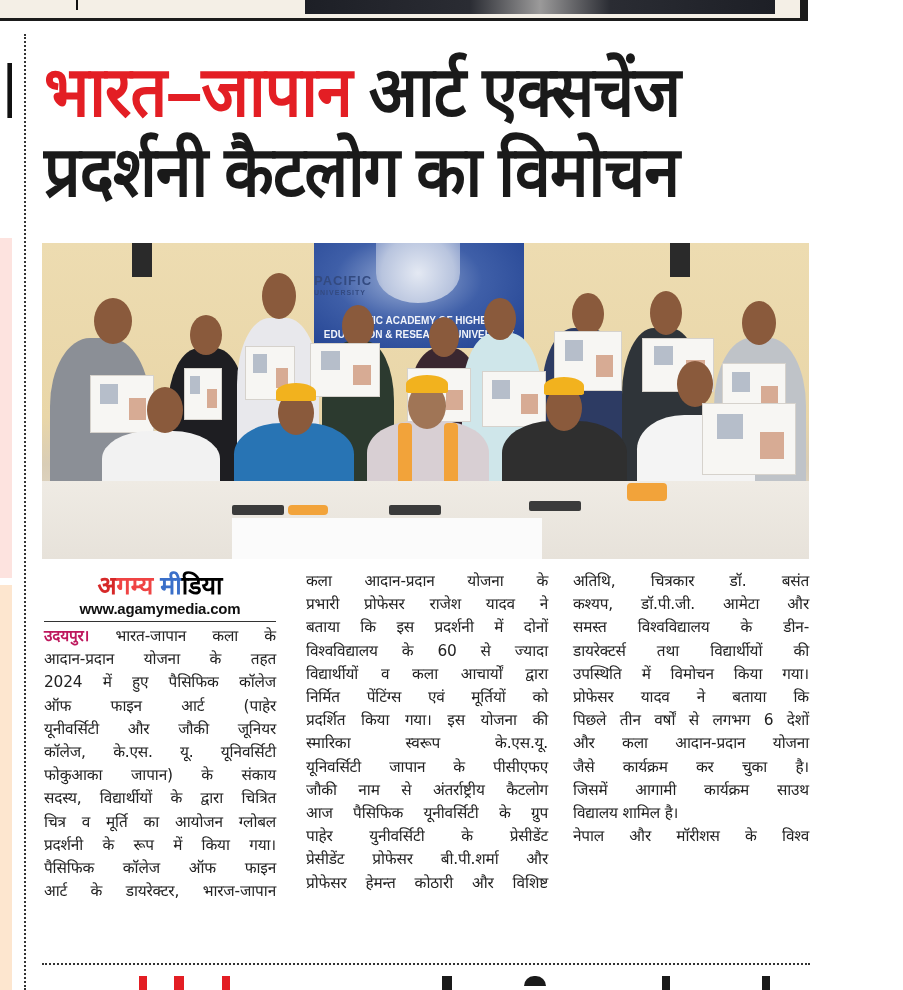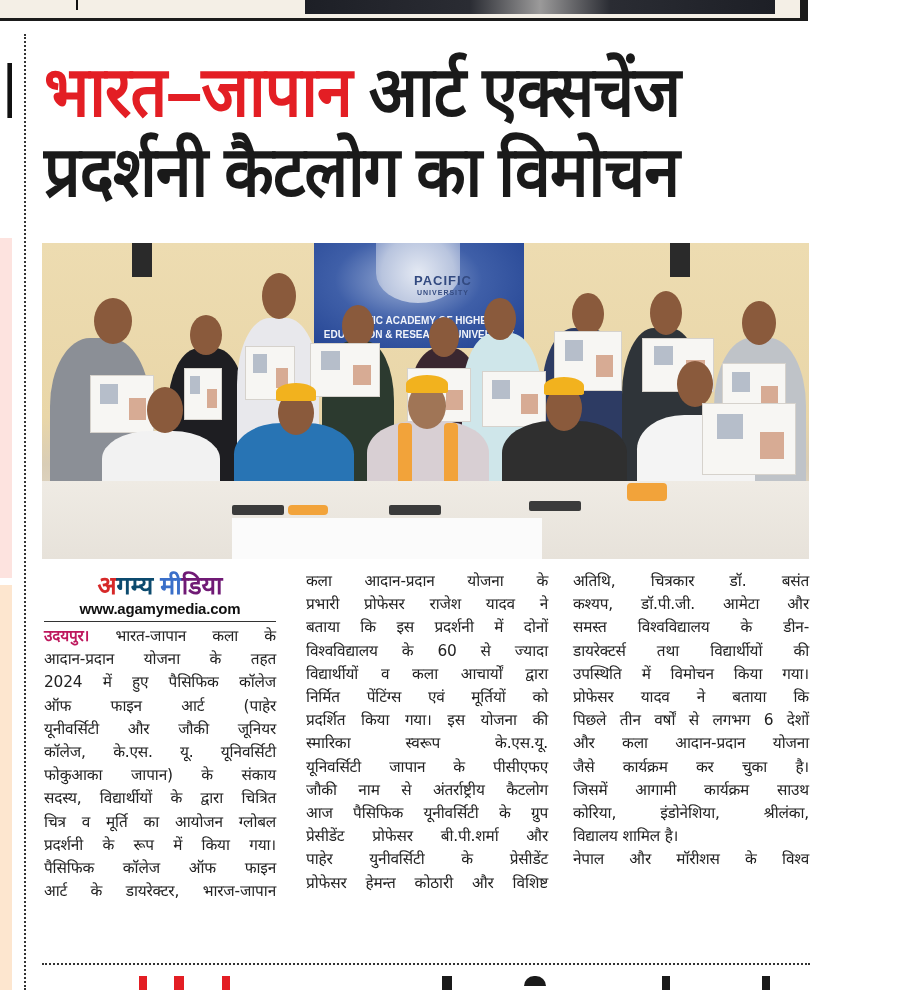--- a/index.html
+++ b/index.html
@@ -55,22 +55,22 @@
     }
     .photo .banner {
       position: absolute; left: 272px; top: 0; width: 210px; height: 105px;
       background: radial-gradient(ellipse at 45% 35%, #9fb2d8 0%, #3f5fa8 45%, #1f3f8f 100%);
     }
     .photo .banner .logo-circle {
       position: absolute; left: 62px; top: 0; width: 84px; height: 60px;
       border-radius: 0 0 50% 50%; background: radial-gradient(circle, #e4e9f3 0%, #b8c4de 70%, #8da0cc 100%);
     }
     .photo .banner .logo-text {
-      position: absolute; left: 0; width: 210px; top: 30px; text-align: center;
-      font-family: "Liberation Sans", sans-serif; font-weight: bold; font-size: 13px; color: #334a80; letter-spacing: 1px; margin-left: 24px;
+      position: absolute; left: 0; width: 210px; top: 30px; text-align: left;
+      font-family: "Liberation Sans", sans-serif; font-weight: bold; font-size: 13px; color: #334a80; letter-spacing: 1px;
     }
     .photo .banner .banner-line {
       position: absolute; left: 0; width: 210px; text-align: center;
       font-family: "Liberation Sans", sans-serif; font-weight: bold; font-size: 10px; color: #f2f4fa;
     }
     .photo .speaker { position: absolute; top: 0; width: 20px; height: 34px; background: #2a2a2a; }
     .photo .person { position: absolute; border-radius: 40% 40% 8px 8px; }
     .photo .head { position: absolute; border-radius: 50%; background: #8a5a3c; }
     .photo .cap { position: absolute; border-radius: 50% 50% 10% 10%; background: #f2b21e; }
     .photo .catalog { position: absolute; background: #f7f6f3; border: 1px solid #d6d2cc; }
@@ -102,23 +102,23 @@
     .col3 { left: 573px; width: 236px; }
 
     .brand {
       width: 232px; text-align: center; margin-bottom: 2px;
     }
     .brand-name {
       display: block; font-family: "Liberation Sans", sans-serif; font-weight: bold;
       font-size: 25px; line-height: 30px; letter-spacing: 0px; text-align: center; text-align-last: center;
     }
     .brand-name .a1 { color: #d62828; }
-    .brand-name .a2 { color: #0c4a6e; }
+    .brand-name .a2 { color: #ef4444; }
     .brand-name .a3 { color: #3a6fc9; }
-    .brand-name .a4 { color: #701a75; }
+    .brand-name .a4 { color: #000000; }
     .brand-url {
       display: block; font-family: "Liberation Sans", sans-serif; font-weight: bold;
       font-size: 15px; line-height: 18px; color: #111; text-align: center; text-align-last: center;
       padding-bottom: 3px; border-bottom: 1px solid #333; margin-bottom: 3px;
     }
     .dateline { font-weight: bold; color: #be185d; }
 
     .h-dots {
       position: absolute; left: 42px; top: 963px; width: 768px; height: 0;
       border-top: 2px dotted #333;
@@ -241,37 +241,36 @@
   <span class="line">प्रभारी प्रोफेसर राजेश यादव ने</span>
   <span class="line">बताया कि इस प्रदर्शनी में दोनों</span>
   <span class="line">विश्वविद्यालय के 60 से ज्यादा</span>
   <span class="line">विद्यार्थीयों व कला आचार्यों द्वारा</span>
   <span class="line">निर्मित पेंटिंग्स एवं मूर्तियों को</span>
   <span class="line">प्रदर्शित किया गया। इस योजना की</span>
   <span class="line">स्मारिका स्वरूप के.एस.यू.</span>
   <span class="line">यूनिवर्सिटी जापान के पीसीएफए</span>
   <span class="line">जौकी नाम से अंतर्राष्ट्रीय कैटलोग</span>
   <span class="line">आज पैसिफिक यूनीवर्सिटी के ग्रुप</span>
+  <span class="line">पाहेर युनीवर्सिटी के प्रेसीडेंट</span>
   <span class="line">प्रेसीडेंट प्रोफेसर बी.पी.शर्मा और</span>
-  <span class="line">पाहेर युनीवर्सिटी के प्रेसीडेंट</span>
   <span class="line">प्रोफेसर हेमन्त कोठारी और विशिष्ट</span>
 </div>
 
 <div class="col col3">
   <span class="line">अतिथि, चित्रकार डॉ. बसंत</span>
   <span class="line">कश्यप, डॉ.पी.जी. आमेटा और</span>
   <span class="line">समस्त विश्वविद्यालय के डीन-</span>
   <span class="line">डायरेक्टर्स तथा विद्यार्थीयों की</span>
   <span class="line">उपस्थिति में विमोचन किया गया।</span>
   <span class="line">प्रोफेसर यादव ने बताया कि</span>
   <span class="line">पिछले तीन वर्षों से लगभग 6 देशों</span>
   <span class="line">और कला आदान-प्रदान योजना</span>
   <span class="line">जैसे कार्यक्रम कर चुका है।</span>
   <span class="line">जिसमें आगामी कार्यक्रम साउथ</span>
-  <span class="line">कोरिया, इंडोनेशिया, श्रीलंका,</span>
   <span class="line" style="text-align-last:left;">विद्यालय शामिल है।</span>
   <span class="line">नेपाल और मॉरीशस के विश्व</span>
 </div>
 
 <div class="h-dots"></div>
 
 <div class="next-headline">
   <div class="frag red" style="left:95px;width:8px;"></div>
   <div class="frag red" style="left:130px;width:10px;"></div>
   <div class="frag red" style="left:178px;width:8px;"></div>

